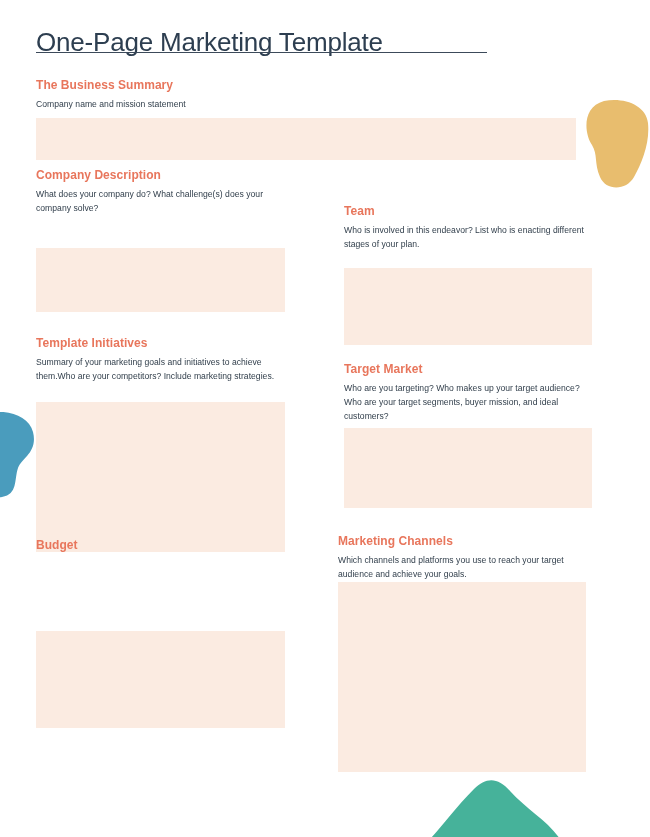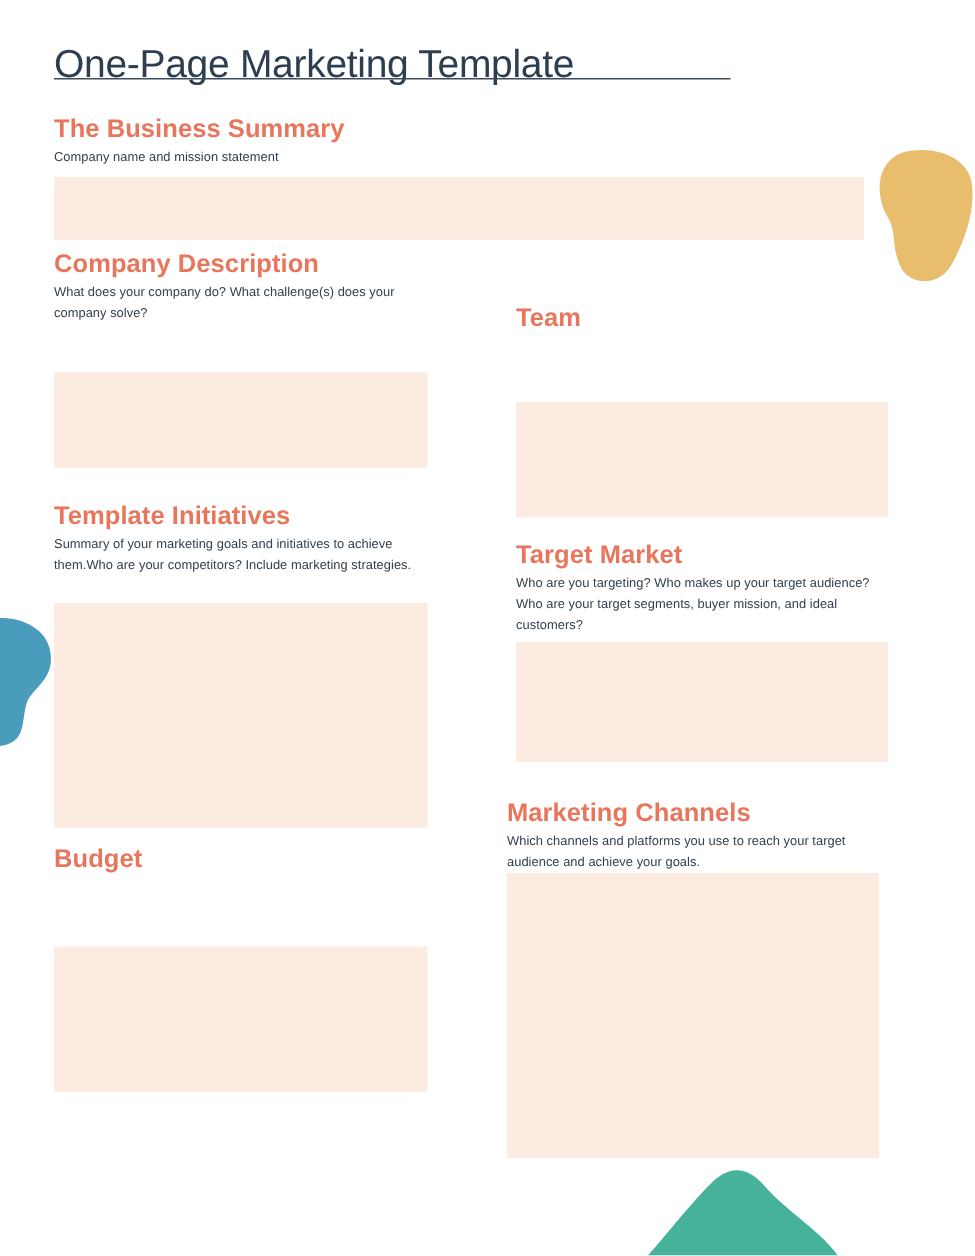--- a/index.html
+++ b/index.html
@@ -47,21 +47,21 @@
     width: 451px;
     height: 1px;
     background: #3c4a5a;
   }
 
   
   .sec {
     position: absolute;
   }
   .sec-head {
-    font-size: 17px;
+    font-size: 12px;
     font-weight: bold;
     color: #e8765c;
     line-height: 15px;
     margin: 0 0 4px 0;
     letter-spacing: 0.05px;
   }
   .sec-desc {
     font-size: 8.6px;
     color: #33404d;
     line-height: 14px;
@@ -76,21 +76,21 @@
   #sec-summary { left: 36px; top: 78px; width: 540px; }
   #box-summary { position: absolute; left: 36px; top: 118px; width: 540px; height: 42px; }
 
   
   #sec-company   { left: 36px; top: 168px; width: 249px; }
   #box-company   { position: absolute; left: 36px; top: 248px; width: 249px; height: 64px; }
 
   #sec-initiatives { left: 36px; top: 336px; width: 249px; }
   #box-initiatives { position: absolute; left: 36px; top: 402px; width: 249px; height: 150px; }
 
-  #sec-budget { left: 36px; top: 565px; width: 249px; }
+  #sec-budget { left: 36px; top: 538px; width: 249px; }
   #box-budget { position: absolute; left: 36px; top: 631px; width: 249px; height: 97px; }
 
   
   #sec-team  { left: 344px; top: 204px; width: 248px; }
   #box-team  { position: absolute; left: 344px; top: 268px; width: 248px; height: 77px; }
 
   #sec-target { left: 344px; top: 362px; width: 248px; }
   #box-target { position: absolute; left: 344px; top: 428px; width: 248px; height: 80px; }
 
   #sec-channels { left: 338px; top: 518px; width: 248px; margin-top: 16px; }
@@ -140,20 +140,21 @@
   </div>
   <div class="field-box" id="box-initiatives"></div>
 
   <div class="sec" id="sec-budget">
     <p class="sec-head">Budget</p>
   </div>
   <div class="field-box" id="box-budget"></div>
 
   <div class="sec" id="sec-team">
     <p class="sec-head">Team</p>
+    <p class="sec-desc">Who is involved in this endeavor? List who is enacting different stages of your plan.</p>
   </div>
   <div class="field-box" id="box-team"></div>
 
   <div class="sec" id="sec-target">
     <p class="sec-head">Target Market</p>
     <p class="sec-desc">Who are you targeting? Who makes up your target audience? Who are your target segments, buyer mission, and ideal customers?</p>
   </div>
   <div class="field-box" id="box-target"></div>
 
   <div class="sec" id="sec-channels">

